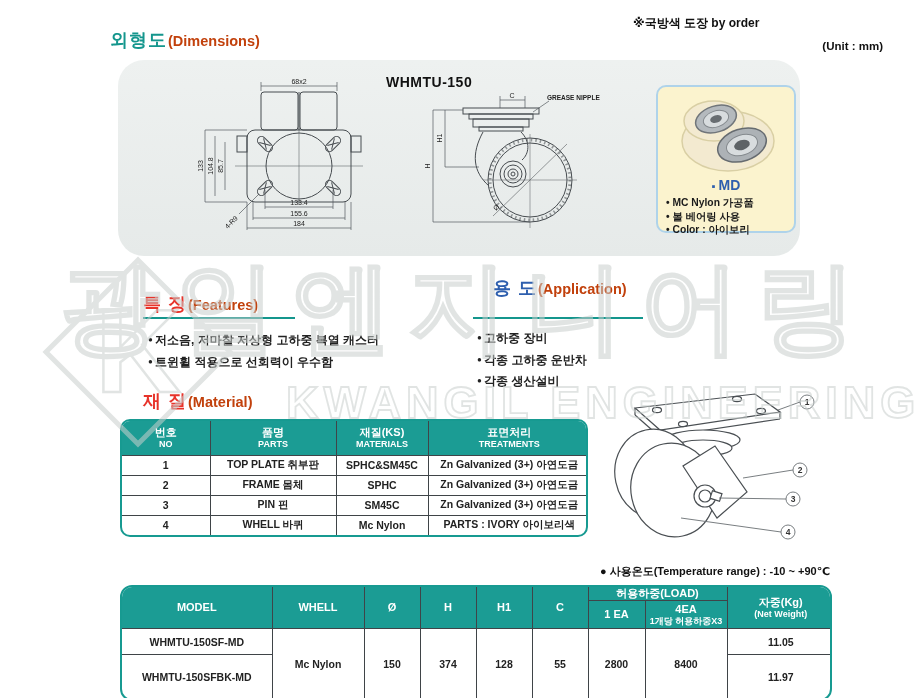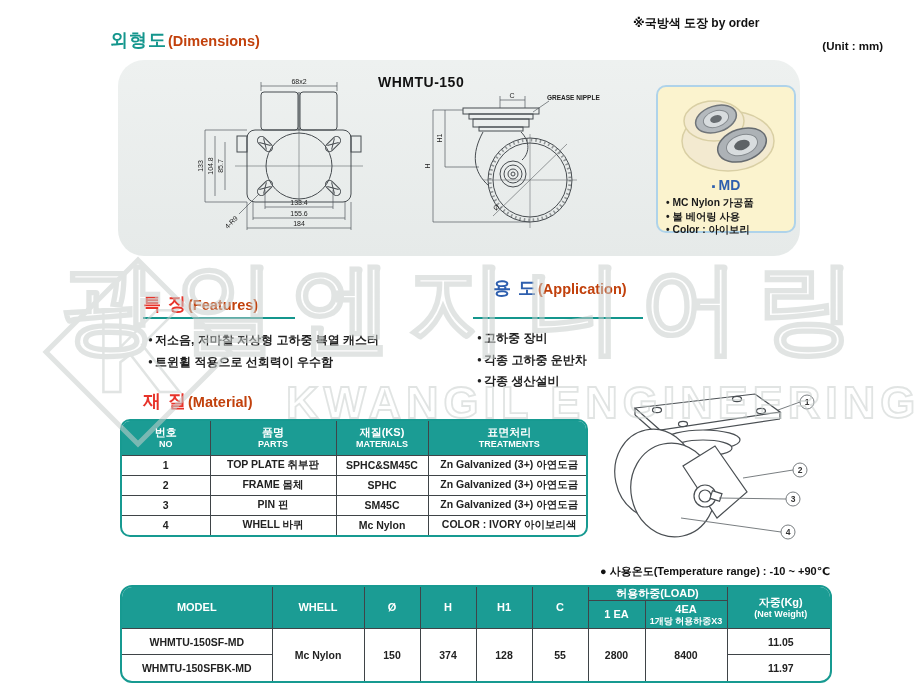--- a/index.html
+++ b/index.html
@@ -84,21 +84,21 @@
 
   <div class="abs top-note" style="left:633px; top:15px;">※국방색 도장 by order</div>
   <div class="abs unit-note" style="right:38px; top:40px;">(Unit : mm)</div>
 
   <div class="abs sec-title" style="left:110px; top:28px;">
     <span class="ko ko-teal">외형도</span><span class="en">(Dimensions)</span>
   </div>
 
   <div class="abs panel"></div>
 
-  <div class="abs model-label" style="left:378px; top:74px;">WHMTU-150</div>
+  <div class="abs model-label" style="left:386px; top:74px;">WHMTU-150</div>
 
   <svg class="abs" style="left:195px; top:78px;" width="175" height="165" viewBox="0 0 175 165">
     <g stroke="#474c50" stroke-width="1" fill="none">
 
       <rect x="66" y="14" width="37" height="38" rx="3"></rect>
       <rect x="105" y="14" width="37" height="38" rx="3"></rect>
       <line x1="104" y1="14" x2="104" y2="52"></line>
 
       <rect x="52" y="52" width="104" height="72" rx="8"></rect>
       <rect x="42" y="58" width="10" height="16"></rect>
@@ -291,21 +291,21 @@
       <tr>
         <td class="cell br bb">3</td>
         <td class="cell br bb">PIN 핀</td>
         <td class="cell br bb">SM45C</td>
         <td class="cell bb">Zn Galvanized (3+) 아연도금</td>
       </tr>
       <tr>
         <td class="cell br">4</td>
         <td class="cell br">WHELL 바퀴</td>
         <td class="cell br">Mc Nylon</td>
-        <td class="cell">COLOR : IVORY 아이보리색</td>
+        <td class="cell">PARTS : IVORY 아이보리색</td>
       </tr>
     </tbody>
       </table>
   </div>
 
   <svg class="abs" style="left:595px; top:382px;" width="320" height="168" viewBox="0 0 320 168">
     <g stroke="#4a4f53" stroke-width="1.2" fill="#ffffff">
 
       <polygon points="40,26 160,12 185,30 65,48"></polygon>
       <line x1="40" y1="26" x2="40" y2="33" fill="none"></line>
@@ -412,21 +412,21 @@
         <td rowspan="2" class="cell br">Mc Nylon</td>
         <td rowspan="2" class="cell br">150</td>
         <td rowspan="2" class="cell br">374</td>
         <td rowspan="2" class="cell br">128</td>
         <td rowspan="2" class="cell br">55</td>
         <td rowspan="2" class="cell br">2800</td>
         <td rowspan="2" class="cell br">8400</td>
         <td class="cell bb">11.05</td>
       </tr>
       <tr>
-        <td class="cell br" style="height:26px">WHMTU-150SFBK-MD</td>
+        <td class="cell br" style="height:44px">WHMTU-150SFBK-MD</td>
         <td class="cell">11.97</td>
       </tr>
     </tbody>
       </table>
   </div>
 </div>
 
 <svg id="watermark" class="layer" width="921" height="698" viewBox="0 0 921 698">
   <g transform="translate(138,352)" stroke="#c9cfcd" stroke-width="5" fill="none">
     <polygon points="0,-92 92,0 0,92 -92,0"></polygon>

